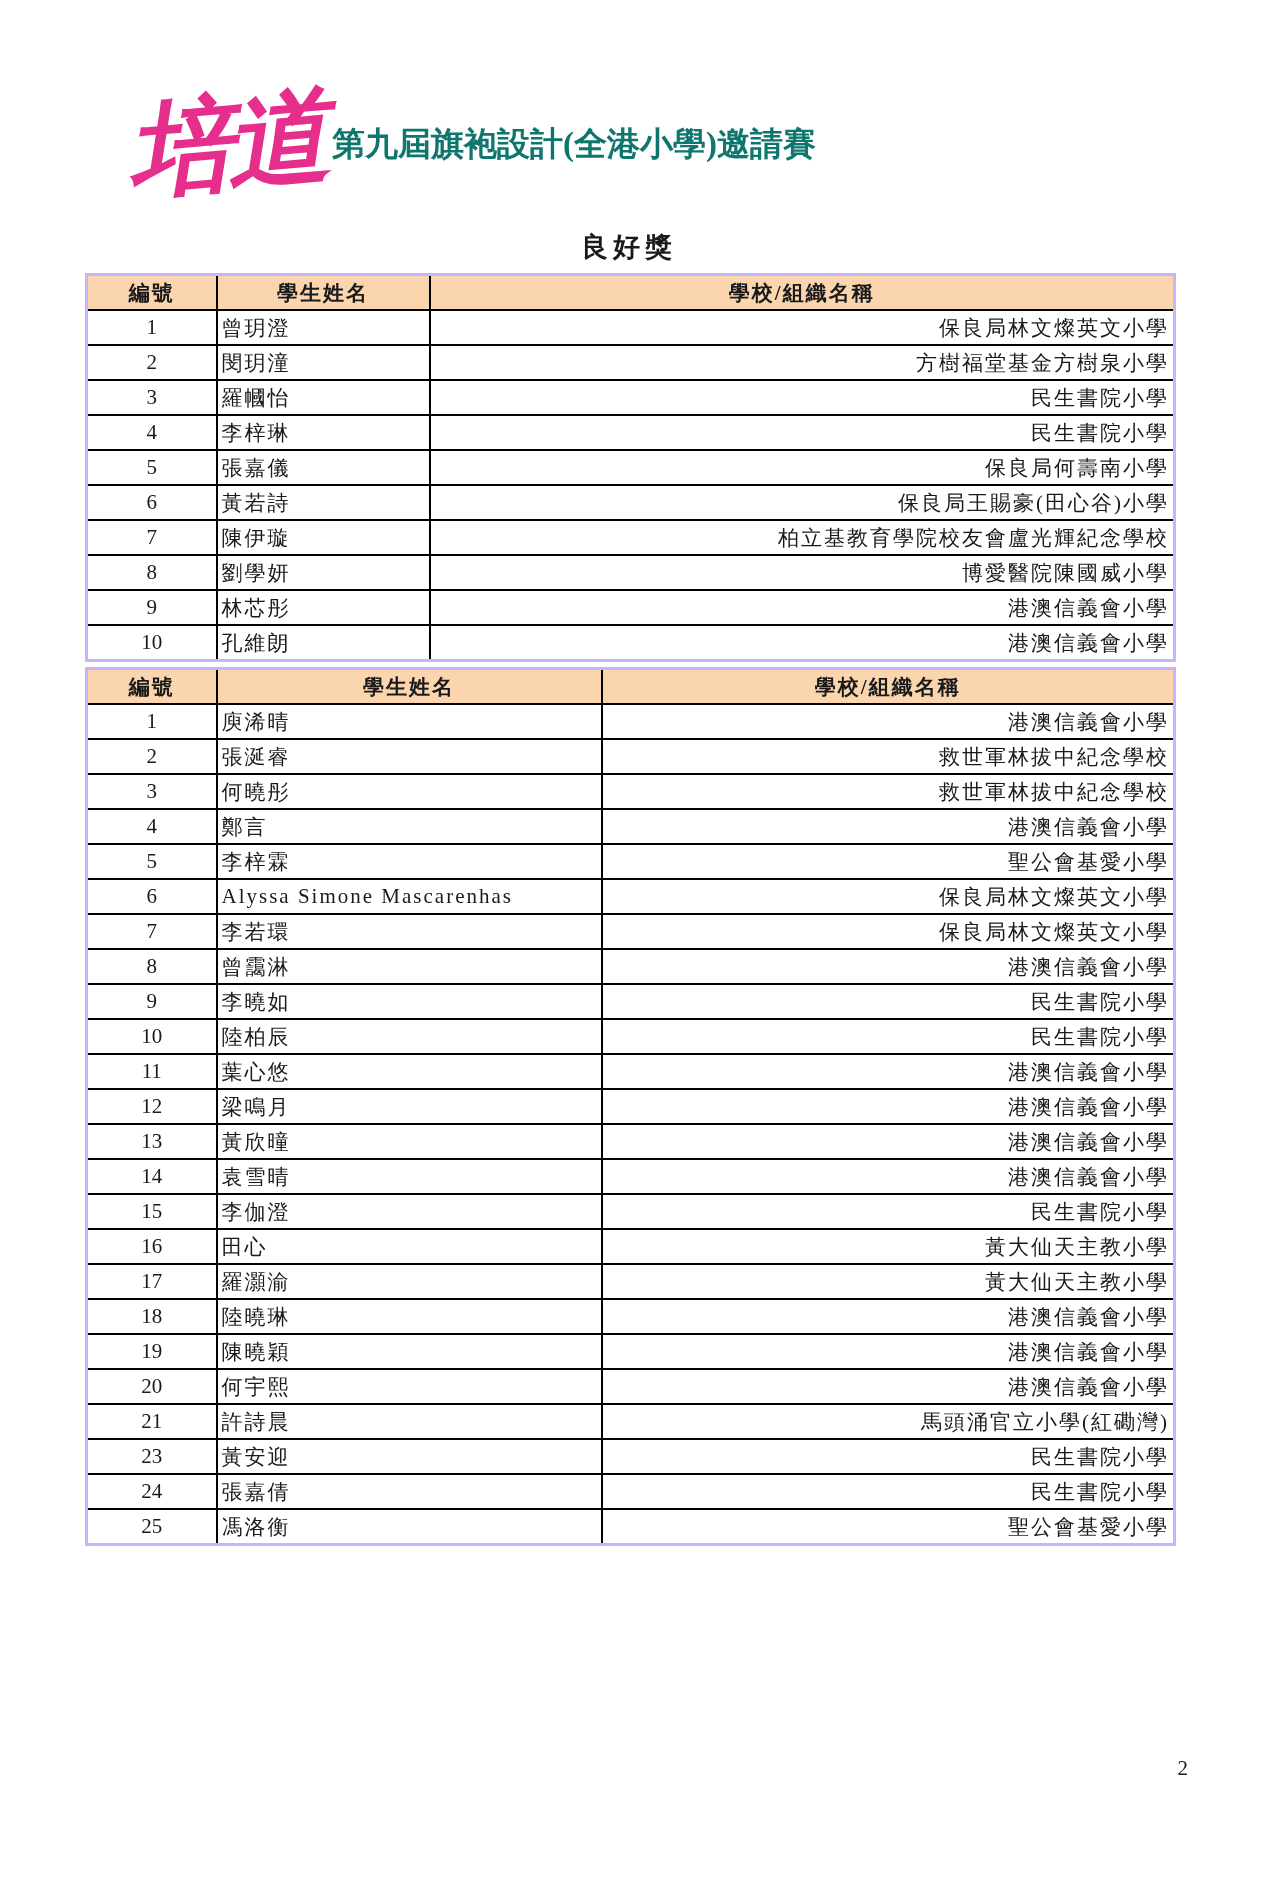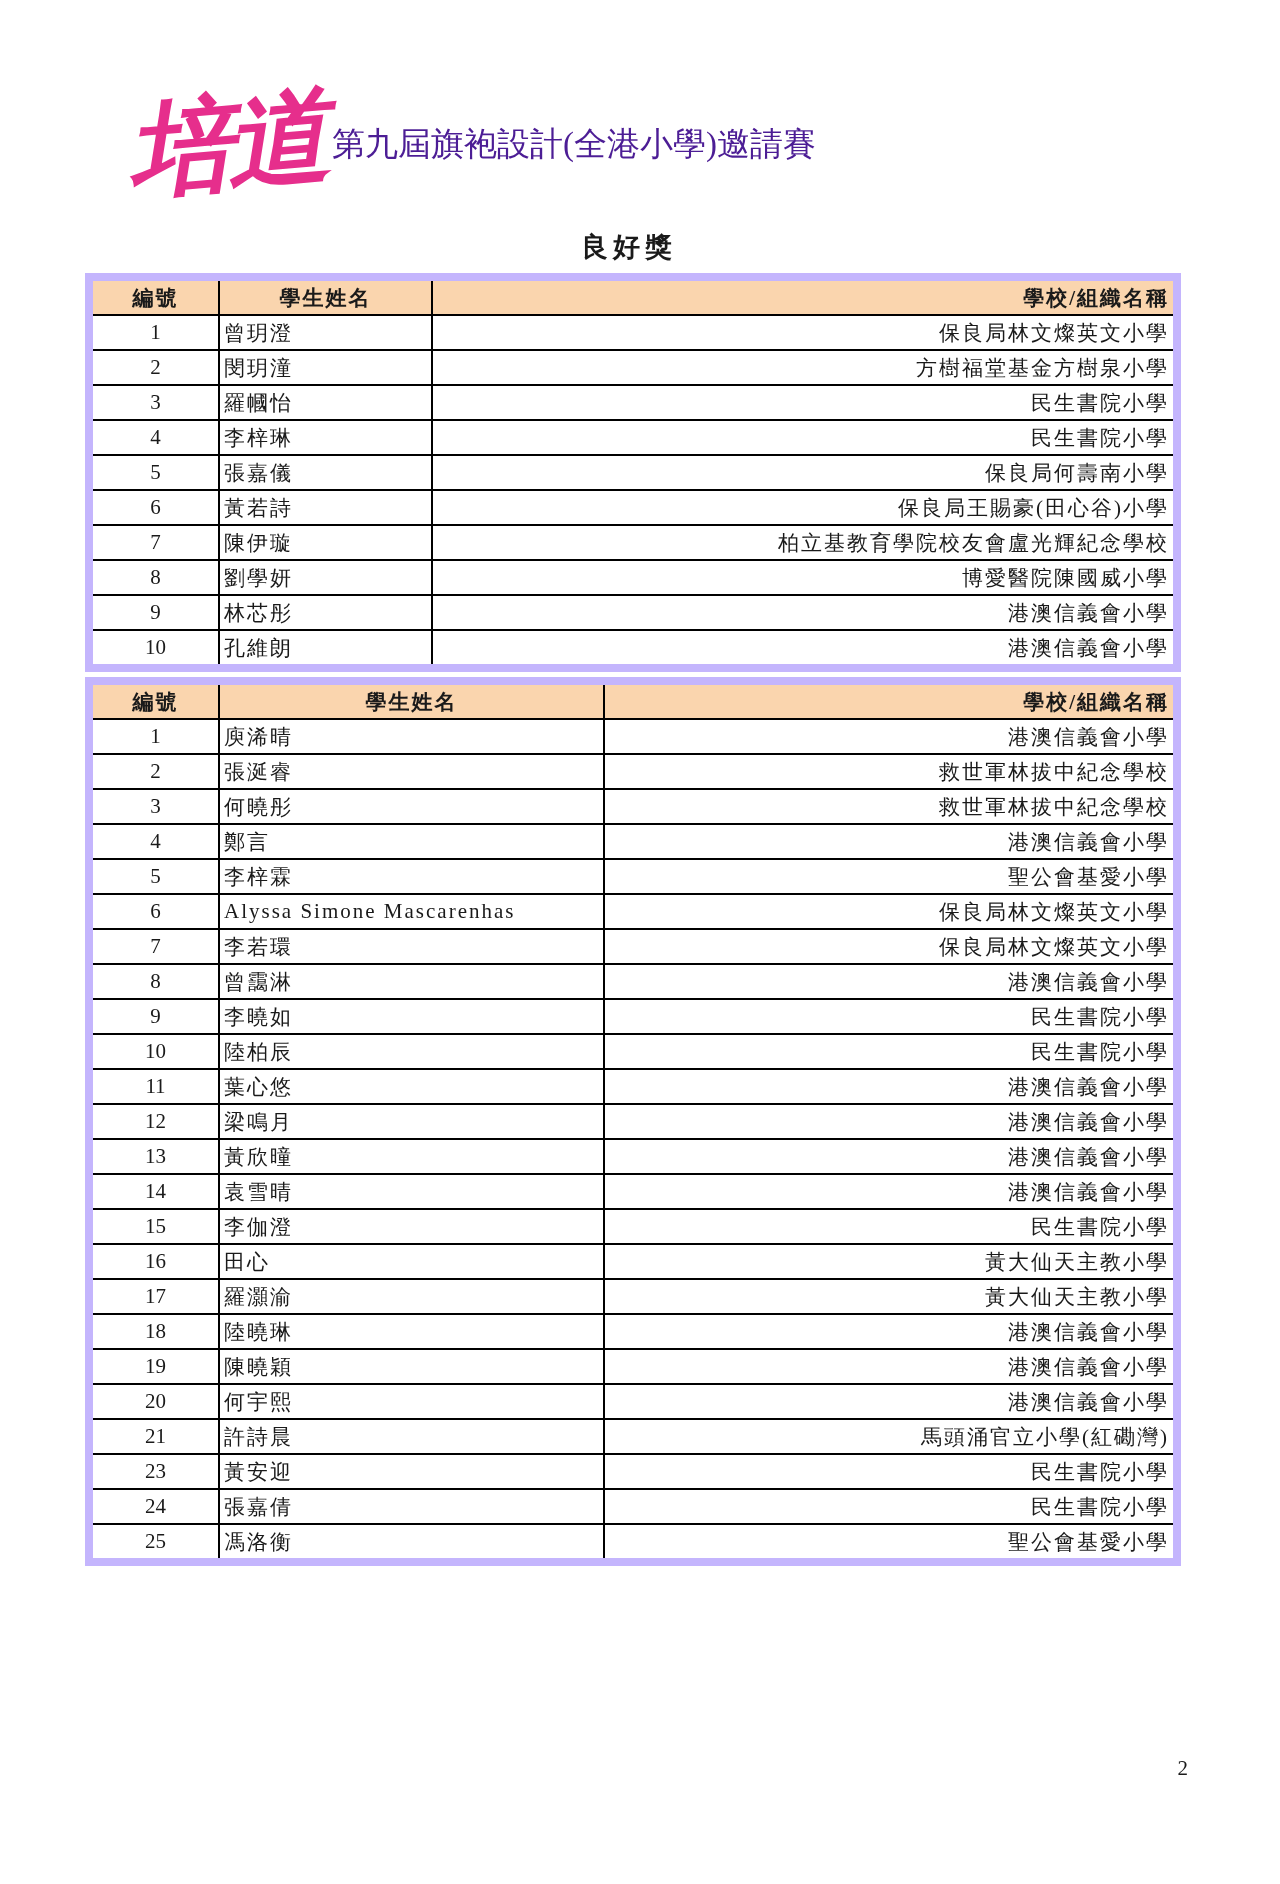--- a/index.html
+++ b/index.html
@@ -22,22 +22,22 @@
   .logo-script {
     font-size:104px; line-height:1;
     font-weight:bold; font-style:italic;
     color:#e62e8c;
     transform:rotate(-5deg);
     letter-spacing:-6px;
     margin-right:8px;
     white-space:nowrap;
   }
   .comp-title {
-    font-size:33px; font-weight:normal;
-    color:#4c1d95;
+    font-size:33px; font-weight:bold;
+    color:#0f766e;
     white-space:nowrap;
   }
 
   
   .award-title {
     text-align:center;
     font-size:27px; font-weight:bold;
     letter-spacing:5px;
     margin:8px; padding:0;
   }
@@ -52,27 +52,27 @@
     margin-top:5px;
   }
   table.results th, table.results td {
     border:2px solid #000;
     font-size:21px;
     letter-spacing:2px;
     padding:0 4px;
     height:33px;
     overflow:hidden; white-space:nowrap;
   }
-  table.results { border:8px solid #c4b5fd; }
+  table.results { border:3px solid #c4b5fd; }
   table.results th {
     background:#fad5ae;
     font-weight:bold;
     text-align:center;
   }
-  table.results th.col2 { text-align:right; }
+  table.results th.col2 { text-align:center; }
   table.results td.col0 { text-align:center; letter-spacing:0; }
   table.results td.col1 { text-align:left; }
   table.results td.col2 { text-align:right; padding-left:7px; }
 
   
   .t1 col.c0 { width:130px; } .t1 col.c1 { width:213px; } .t1 col.c2 { width:745px; }
   .t2 col.c0 { width:130px; } .t2 col.c1 { width:385px; } .t2 col.c2 { width:573px; }
 
   
   .page-number {

